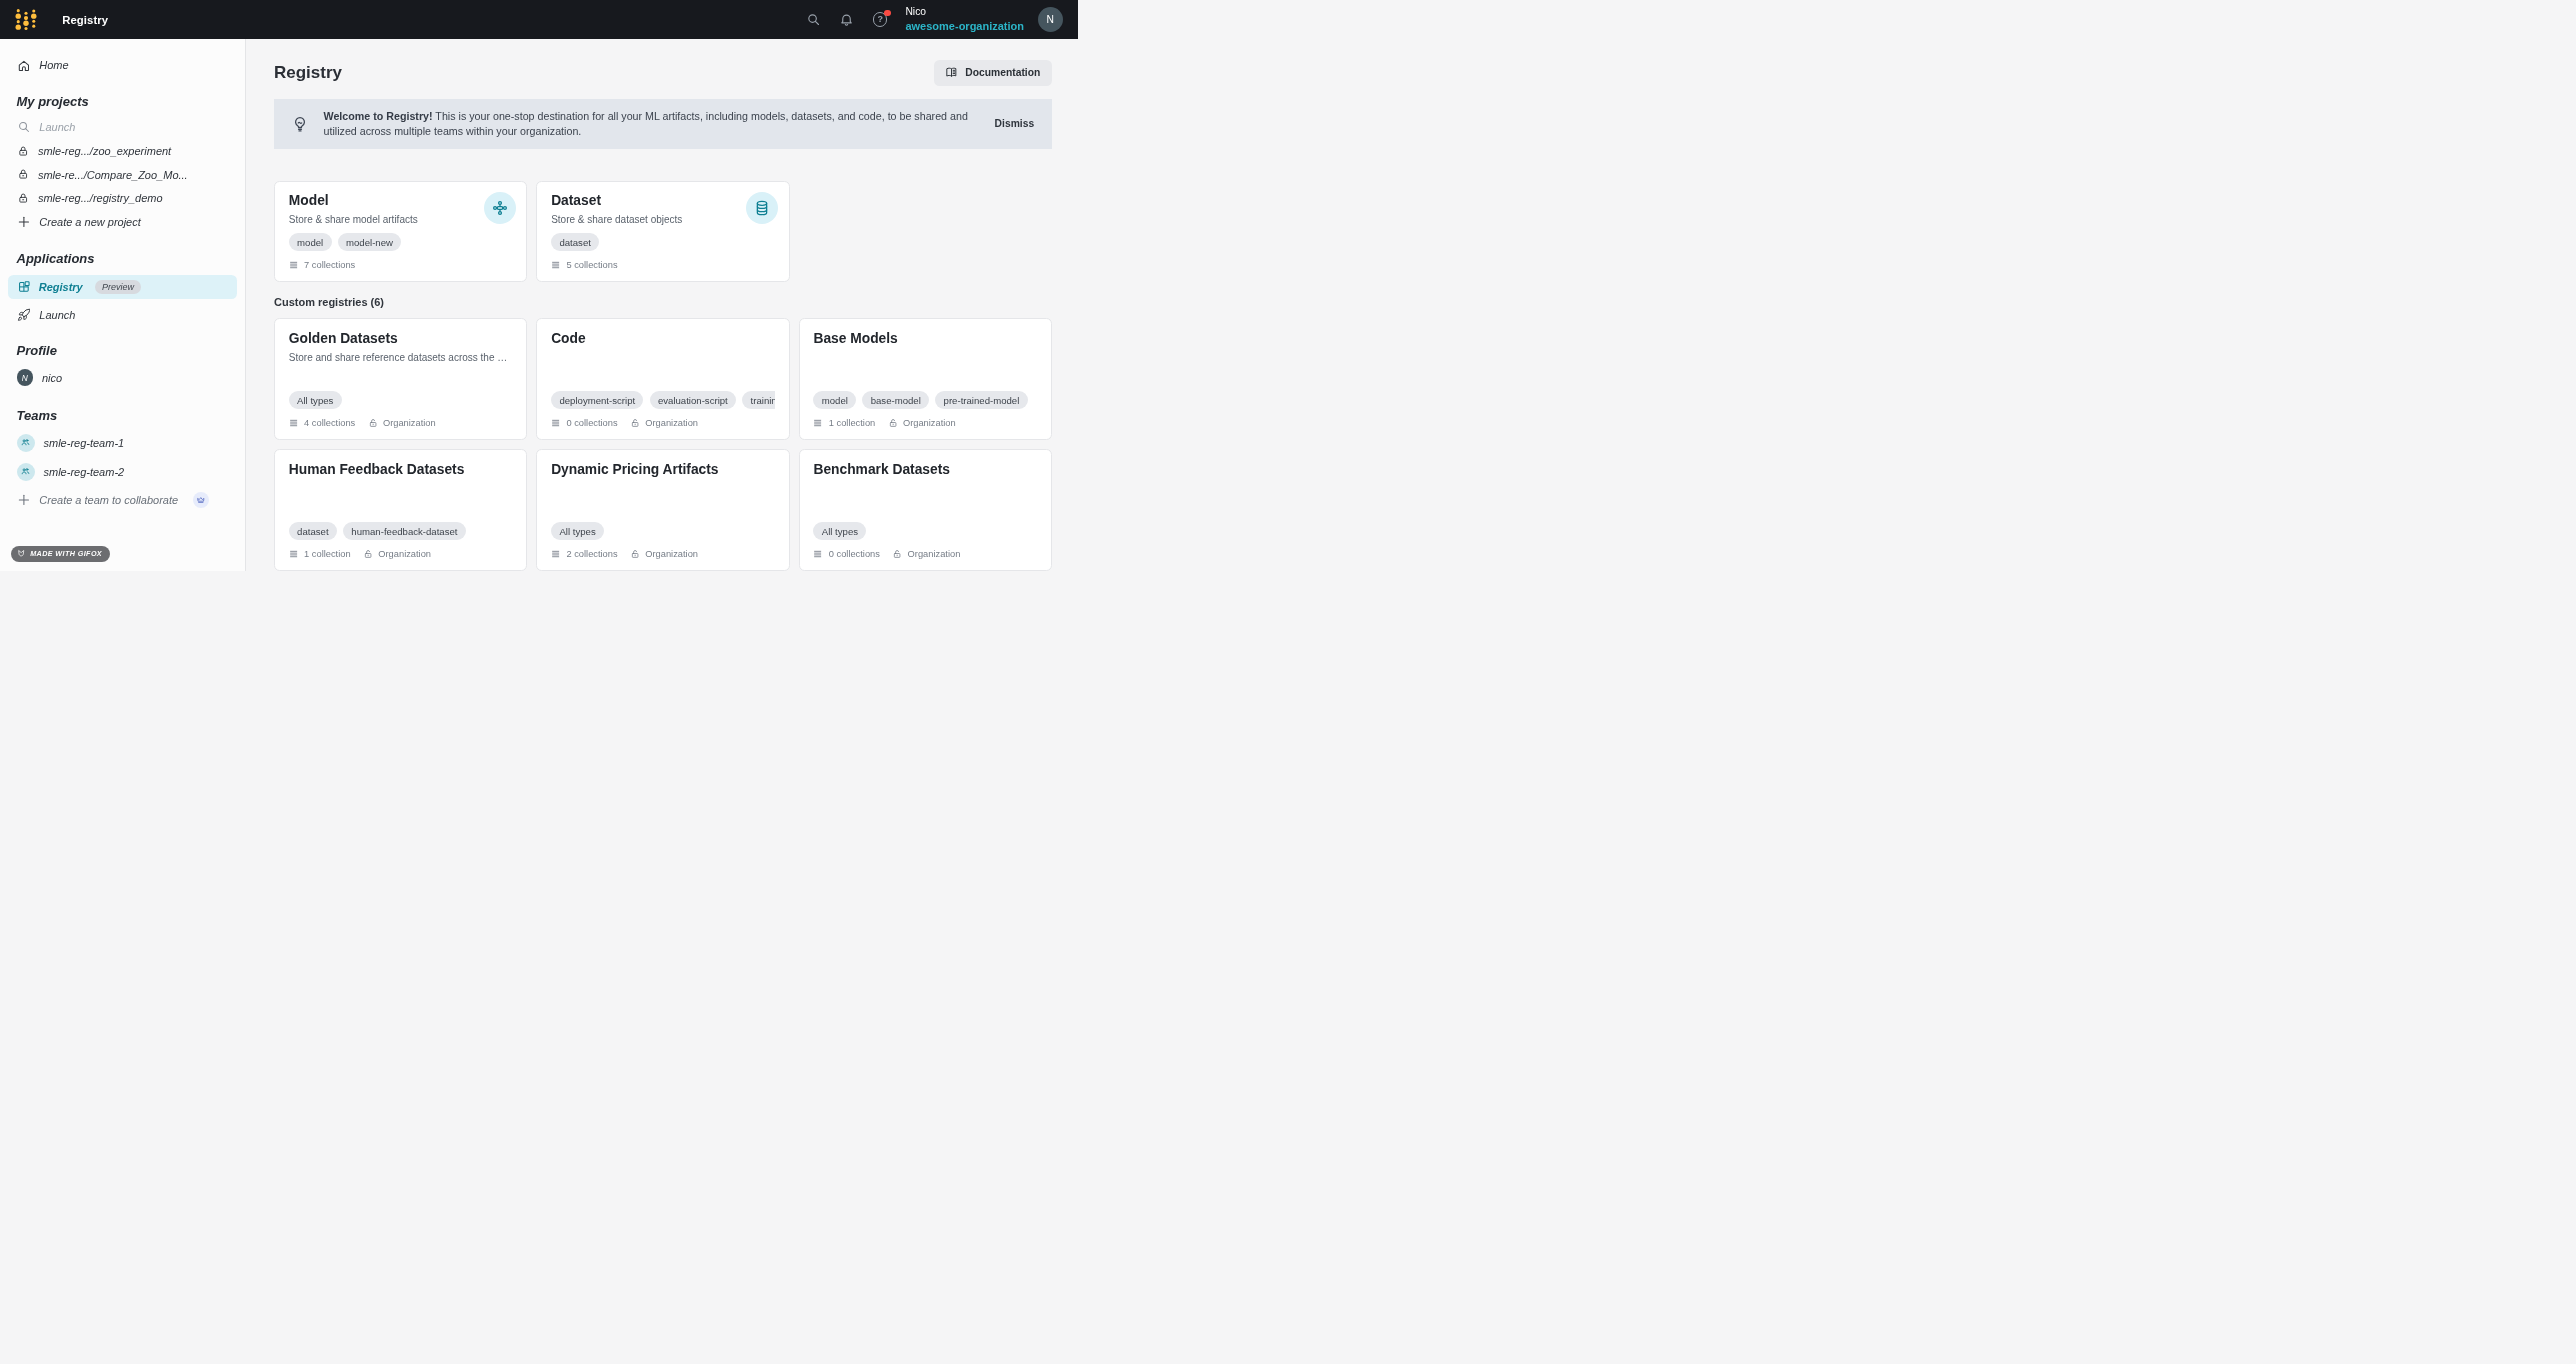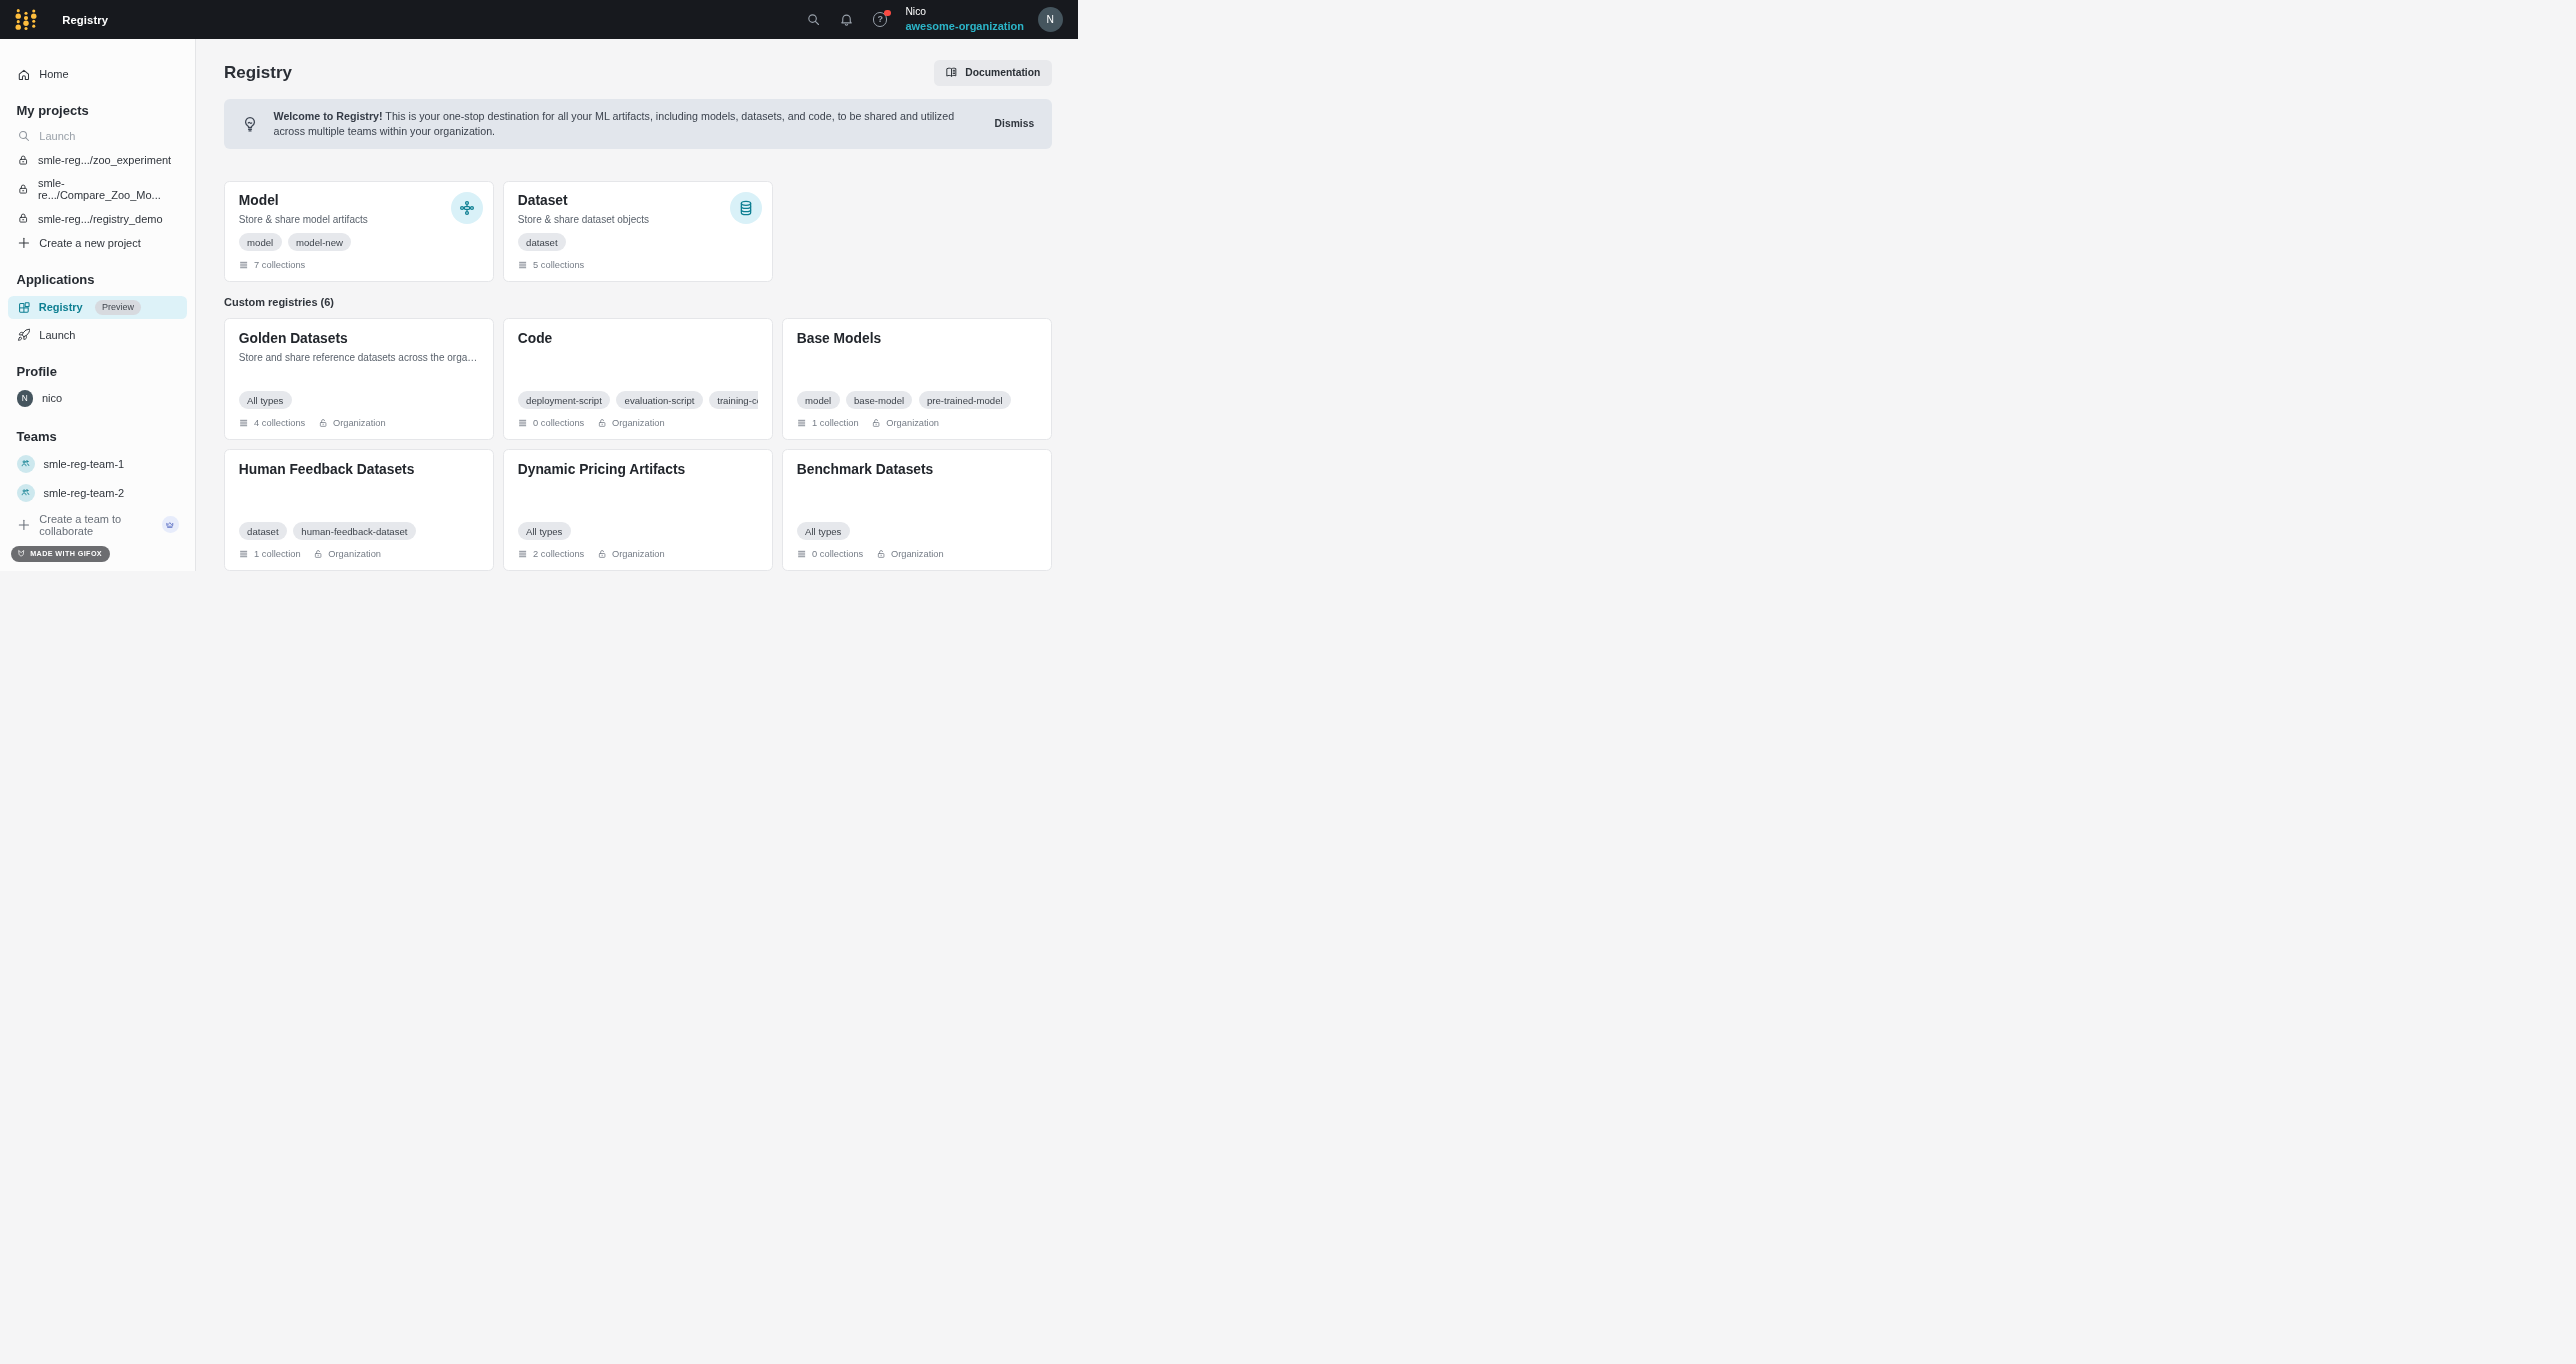--- a/index.html
+++ b/index.html
@@ -31,21 +31,21 @@
   .nav-icon svg{width:15px;height:15px;}
   .q-circle{width:14.4px;height:14.4px;border:1.2px solid currentColor;border-radius:50%;display:flex;align-items:center;justify-content:center;font-size:9px;font-weight:bold;}
   .red-dot{position:absolute;top:-2.8px;right:-3.4px;width:6.9px;height:6.9px;border-radius:50%;background:var(--badge-red);}
   .user-block{margin-left:18px;line-height:1.35;cursor:pointer;}
   .user-name{color:#fff;font-size:10.3px;}
   .user-org{color:var(--teal-bright);font-size:11px;font-weight:bold;}
   .avatar{width:25px;height:25px;border-radius:50%;background:var(--avatar-bg);color:#fff;display:flex;align-items:center;justify-content:center;font-size:10.3px;margin-left:13.8px;margin-right:1.4px;cursor:pointer;}
 
   
   .app{display:flex;height:532px;}
-  .sidebar{width:196px;background:var(--sidebar-bg);border-right:0.7px solid #E4E5E7;padding-top:23px;position:relative;flex:0 0 auto;}
+  .sidebar{width:246px;background:var(--sidebar-bg);border-right:0.7px solid #E4E5E7;padding-top:14px;position:relative;flex:0 0 auto;font-style:italic;}
   .content{flex:1;padding:0 26px 0 28px;overflow:hidden;}
 
   
   .side-row{display:flex;align-items:center;gap:9px;padding:5.5px 16.5px;font-size:11px;color:#2F343B;cursor:pointer;}
   .side-row svg{width:13.8px;height:13.8px;flex:0 0 auto;color:#33373D;}
   .side-row .small-ic{width:12.4px;height:12.4px;}
   .side-heading{font-size:13px;font-weight:bold;color:#262B32;padding:5.5px 16.5px;margin-top:11px;}
   .search-row{color:#9AA1A9;}
   .search-row svg{color:#8D939B;}
   .plus-ic{color:#3A4047;}
@@ -62,21 +62,21 @@
   .crown-badge svg{width:9.6px;height:9.6px;color:#5066C0;}
   .gifox{position:absolute;left:11px;bottom:9px;background:rgba(95,97,100,.92);border-radius:9px;padding:3.4px 8.3px 3.4px 5.5px;display:flex;align-items:center;gap:4.1px;color:#fff;font-size:7.2px;font-weight:bold;letter-spacing:0.4px;}
   .gifox svg{width:9.6px;height:9.6px;}
 
   
   .page-header{margin-top:20.6px;display:flex;align-items:center;justify-content:space-between;}
   .page-title{font-size:17px;font-weight:bold;color:#2B2F36;}
   .doc-btn{display:flex;align-items:center;gap:6.9px;background:#E8E9EC;border:none;border-radius:5.5px;padding:6.9px 11.7px;font-size:10.3px;font-weight:bold;color:#2B3036;font-family:inherit;cursor:pointer;}
   .doc-btn svg{width:13px;height:13px;}
 
-  .banner{margin-top:13px;background:var(--banner-bg);border-radius:6px;padding:9.6px 16.5px;display:flex;align-items:center;}
+  .banner{margin-top:13px;background:var(--banner-bg);border-radius:0;padding:9.6px 16.5px;display:flex;align-items:center;}
   .banner-bulb{color:#3F4754;margin-right:15px;flex:0 0 auto;}
   .banner-bulb svg{width:18px;height:18px;}
   .banner-text{font-size:10.7px;color:#3C434E;line-height:1.4;max-width:698px;}
   .banner-text b{color:#343B46;}
   .dismiss{margin-left:auto;font-size:10.3px;font-weight:bold;color:#2F353D;padding-right:1.4px;cursor:pointer;flex:0 0 auto;}
 
   .cards-grid{display:grid;grid-template-columns:repeat(3,1fr);gap:9px;}
   .core-grid{margin-top:32px;}
   .custom-grid{margin-top:10.3px;}
   .card{background:#fff;border:0.7px solid var(--card-border);border-radius:5.5px;padding:11.7px 13.8px 10.3px;display:flex;flex-direction:column;height:101px;position:relative;cursor:pointer;overflow:hidden;}

